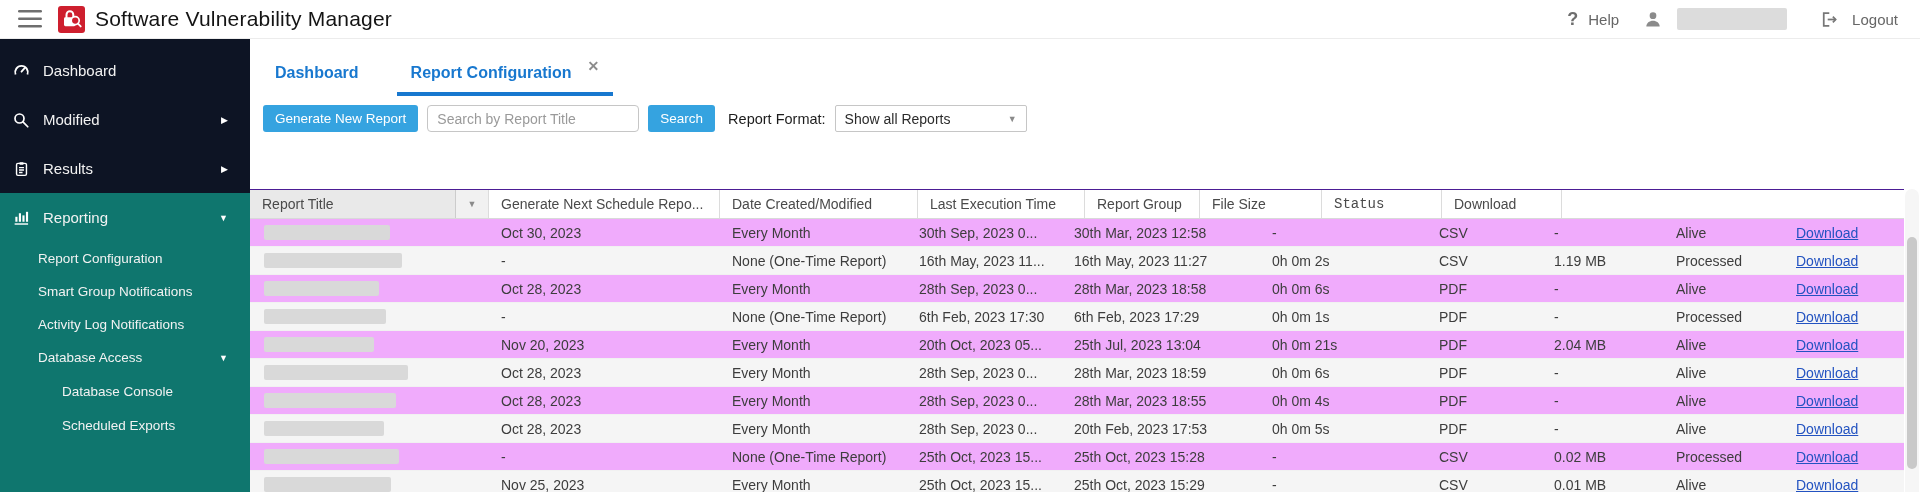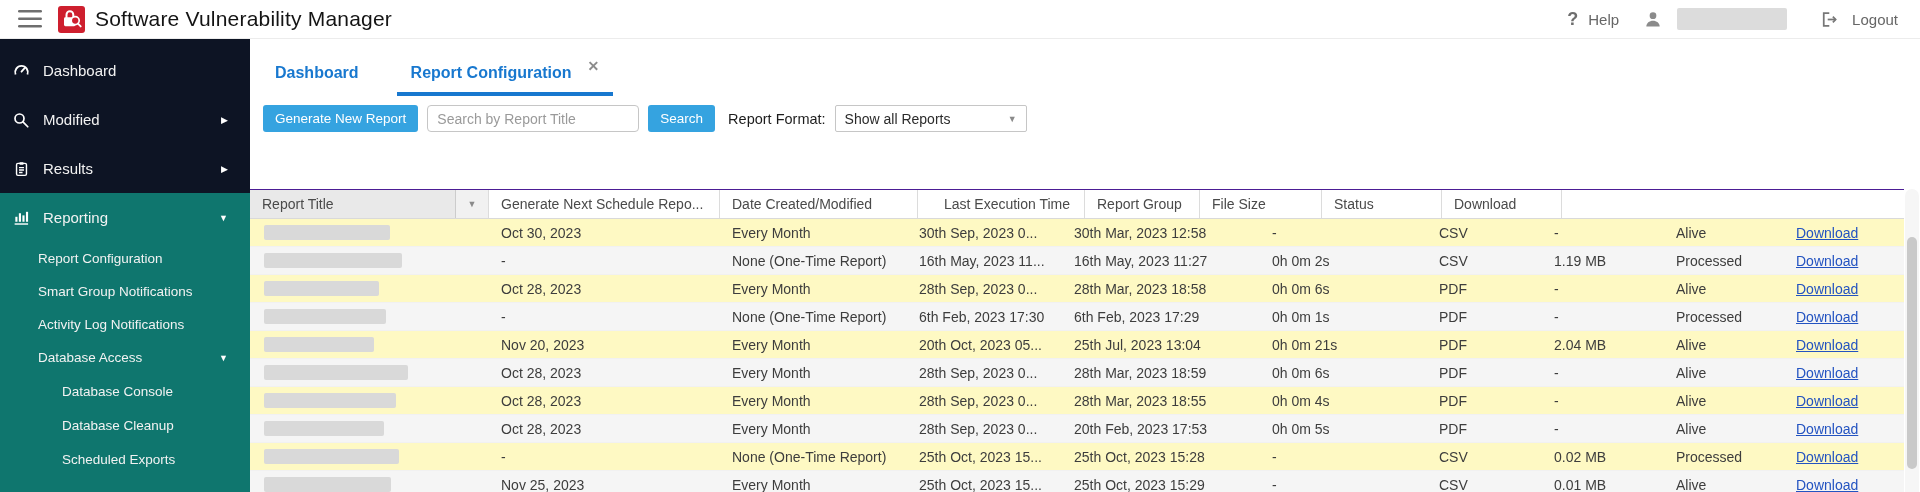--- a/index.html
+++ b/index.html
@@ -55,21 +55,21 @@
 
   
   .grid { position:absolute; left:0; top:150px; width:1654px; }
   .thead { display:flex; height:30px; border-top:1px solid #4c1d95; border-bottom:1px solid #d9d9d9; background:#fff; }
   .hcell { display:flex; align-items:center; padding-left:12px; font-size:14px; color:#4a4a4a;
            border-right:1px solid #dcdcdc; overflow:hidden; white-space:nowrap; cursor:pointer; }
   .hcell:last-child { border-right:1px solid #dcdcdc; }
   .hcell.first { background:#e9e9e9; justify-content:space-between; padding-right:0; }
   .hmenu { width:33px; height:100%; border-left:1px solid #cccccc; background:#f1f1f1; display:flex;
            align-items:center; justify-content:center; font-size:9px; color:#8a8a8a; cursor:pointer; }
-  .tbody .trow { display:flex; height:28px; align-items:center; border-bottom:1px solid #f1f1f1; background:#fef9c3; }
+  .tbody .trow { display:flex; height:28px; align-items:center; border-bottom:1px solid #f1f1f1; background:#f0abfc; }
   .tbody .trow.alt { background:#f5f5f5; }
   .tcell { padding-left:12px; font-size:14px; color:#3d3d3d; overflow:hidden; white-space:nowrap; }
   .redact { height:15px; background:#d9d9d9; border-radius:2px; margin-left:2px; }
   .dl-link { font-size:14px; color:#2353c1; text-decoration:underline; cursor:pointer; }
 
   
   .vscroll { position:absolute; right:1px; top:150px; width:14px; height:320px; background:#f6f6f6; border-radius:7px; }
   .vthumb { position:absolute; left:2px; top:48px; width:10px; height:232px; background:#c9c9c9; border-radius:5px; }
 </style>
 </head>
@@ -173,23 +173,20 @@
           <span class="side-label">Activity Log Notifications</span>
         </div>
         <div class="side-item lvl1">
           <span class="side-label">Database Access</span>
           <span class="side-arrow">▼</span>
         </div>
         <div class="side-item lvl2">
           <span class="side-label">Database Console</span>
         </div>
         <div class="side-item lvl2">
-          <span class="side-label">Database Cleanup</span>
-        </div>
-        <div class="side-item lvl2">
           <span class="side-label">Scheduled Exports</span>
         </div>
       </div>
   </div>
 
   <div class="content">
 
     <div class="tabbar">
       <div class="tab">
         <span>Dashboard</span>
@@ -218,30 +215,30 @@
             <span class="hmenu">
               <span>▼</span>
             </span>
           </div>
           <div class="hcell" style="width: 231px;">
             <span>Generate Next Schedule Repo...</span>
           </div>
           <div class="hcell" style="width: 198px;">
             <span>Date Created/Modified</span>
           </div>
-          <div class="hcell" style="width: 167px; justify-content: center;">
+          <div class="hcell" style="width: 167px;">
             <span>Last Execution Time</span>
           </div>
           <div class="hcell" style="width: 115px;">
             <span>Report Group</span>
           </div>
           <div class="hcell" style="width: 122px;">
             <span>File Size</span>
           </div>
-          <div class="hcell" style="width: 120px;">
+          <div class="hcell" style="width: 120px; font-family: Liberation Mono, monospace;">
             <span>Status</span>
           </div>
           <div class="hcell" style="width: 120px;">
             <span>Download</span>
           </div>
         </div>
       <div class="tbody">
           <div class="trow">
             <div class="tcell" style="width:239px">
               <div class="redact" style="width:126px"></div>

